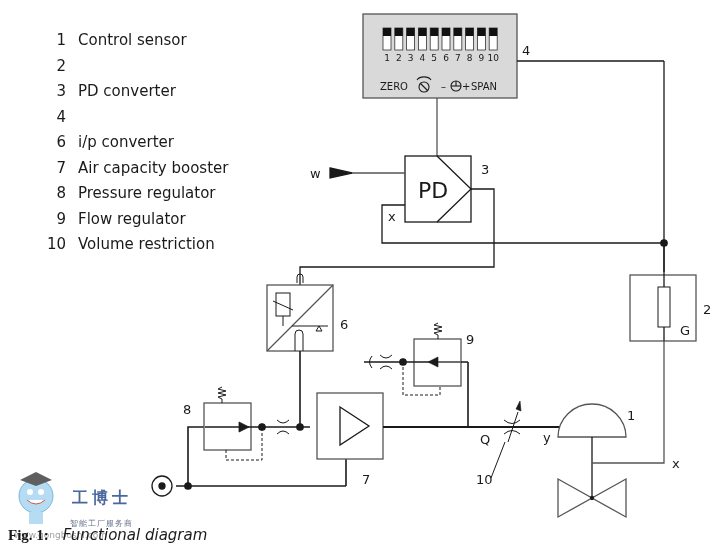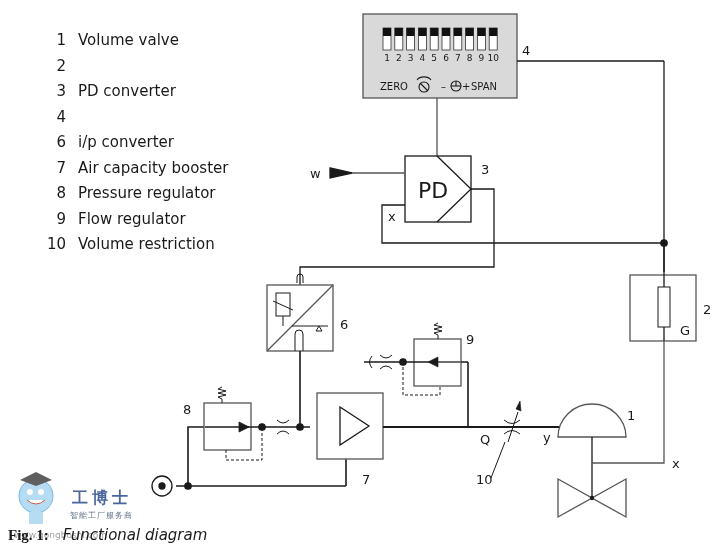--- a/index.html
+++ b/index.html
@@ -9,30 +9,30 @@
   .legend { position: absolute; left: 44px; top: 28px; font-size: 15px; line-height: 25.5px; color: #1a1a1a; }
   .legend-row { display: flex; white-space: nowrap; }
   .legend-num { width: 22px; text-align: right; margin-right: 12px; }
   .lbl { font-size: 13px; fill: #1a1a1a; font-family: "DejaVu Sans", sans-serif; }
   .numlbl { font-size: 13px; fill: #1a1a1a; font-family: "DejaVu Sans", sans-serif; }
   .caption { position: absolute; left: 8px; top: 526px; font-size: 15px; color: #1a1a1a; white-space: nowrap; }
   .caption .fig { font-weight: bold; font-family: Liberation Serif, serif; }
   .caption .title { font-style: italic; margin-left: 14px; }
   .watermark { position: absolute; left: 10px; top: 470px; width: 160px; height: 56px; opacity: 0.85; }
   .wm-cn { position: absolute; left: 62px; top: 18px; font-size: 16px; font-weight: bold; color: #2b4d8c; letter-spacing: 4px; font-family: Liberation Mono, monospace; }
-  .wm-sub { position: absolute; left: 60px; top: 40px; font-size: 8px; color: #4a5a78; letter-spacing: 1px; }
+  .wm-sub { position: absolute; left: 60px; top: 48px; font-size: 8px; color: #4a5a78; letter-spacing: 1px; }
   .wm-url { position: absolute; left: 14px; top: 530px; font-size: 9px; color: #777; opacity: 0.7; }
 </style>
 </head>
 <body>
 
 <div class="legend">
   <div class="legend-row">
       <span class="legend-num">1</span>
-      <span>Volume valve</span>
+      <span>Control sensor</span>
     </div>
   <div class="legend-row">
       <span class="legend-num">2</span>
     </div>
   <div class="legend-row">
       <span class="legend-num">3</span>
       <span>PD converter</span>
     </div>
   <div class="legend-row">
       <span class="legend-num">4</span>

